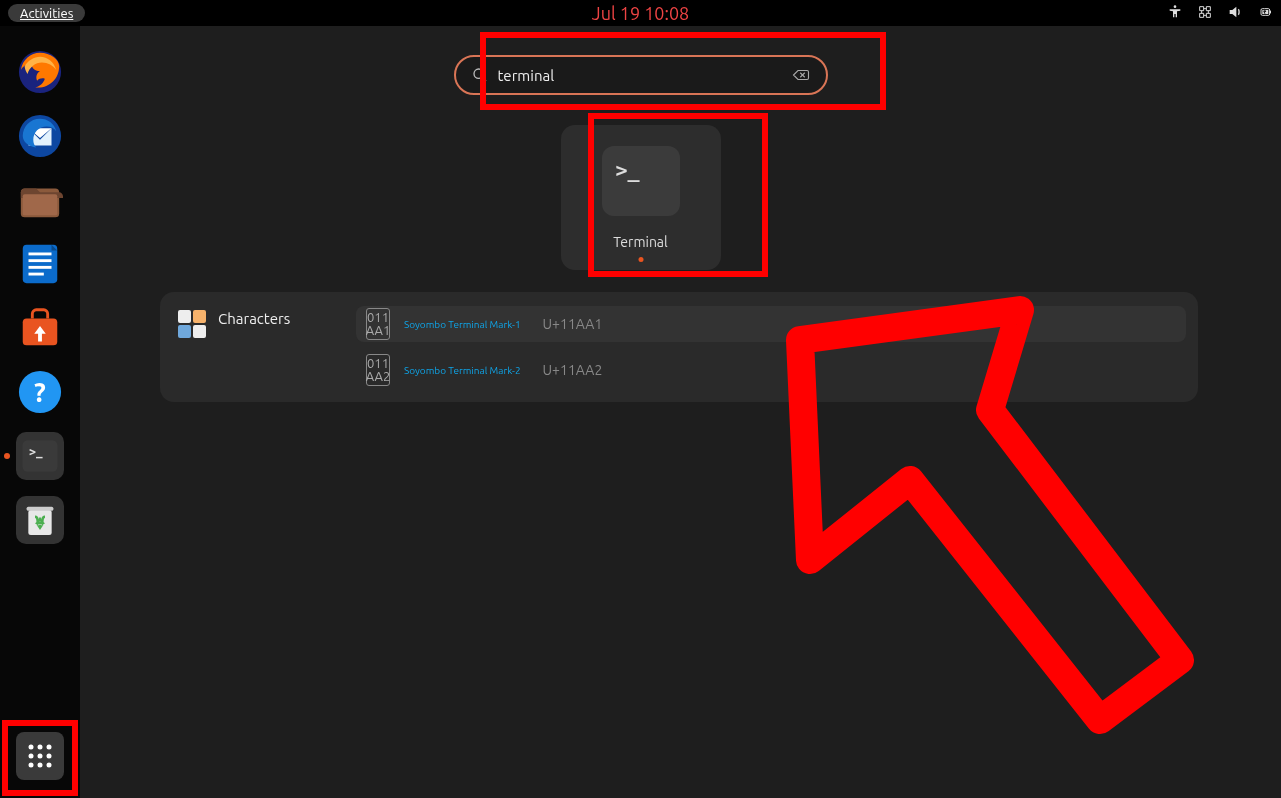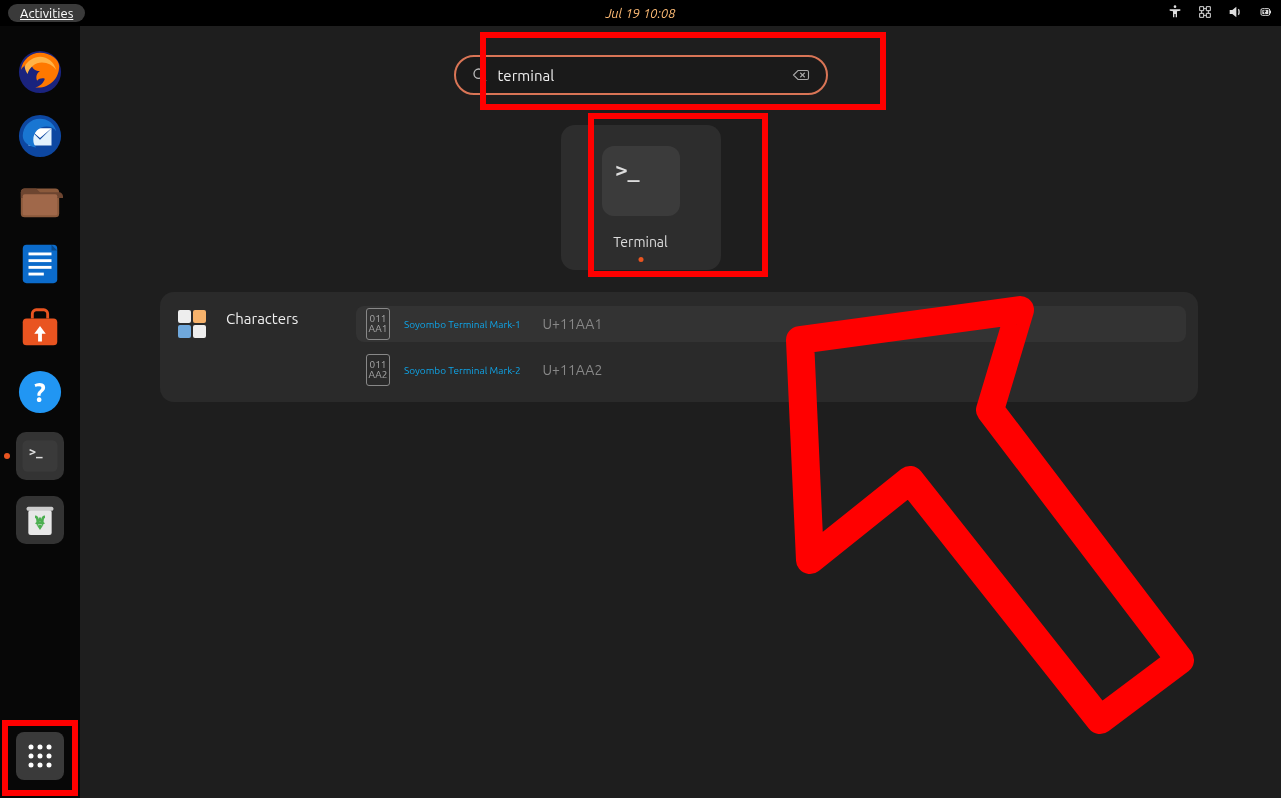--- a/index.html
+++ b/index.html
@@ -29,23 +29,22 @@
   border-radius: 12px;
   padding: 2px 12px;
   font-size: 13px;
   color: #fff;
   text-decoration: underline;
 }
 .datetime {
   position: absolute;
   left: 50%;
   transform: translateX(-50%);
-  color: #fdba74;
-  font-size: 13px;
-  font-style: italic;
+  color: #ef4444;
+  font-size: 18px;
 }
 .tray {
   margin-left: auto;
   display: flex;
   gap: 14px;
   align-items: center;
 }
 .tray svg { width: 16px; height: 16px; fill: #ddd; }
 
 
@@ -154,21 +153,21 @@
   border-radius: 14px;
   display: flex;
   align-items: stretch;
   padding: 8px 12px;
   gap: 14px;
 }
 .char-left {
   width: 170px;
   display: flex;
   align-items: flex-start;
-  gap: 20px;
+  gap: 12px;
   padding-top: 10px;
   padding-left: 6px;
 }
 .char-left .char-icon {
   width: 28px; height: 28px;
   display: flex;
 }
 .char-left .char-title { font-size: 15px; color: #eee; }
 .char-rows { flex: 1; display: flex; flex-direction: column; gap: 10px; padding-top: 6px; }
 .char-row {
@@ -178,21 +177,21 @@
   display: flex;
   align-items: center;
   gap: 14px;
   padding: 0 10px;
 }
 .char-row:nth-child(2) { background: transparent; }
 .glyph-box {
   width: 24px; height: 32px;
   border: 1px solid #888;
   border-radius: 3px;
-  font-size: 10px;
+  font-size: 13px;
   color: #aaa;
   display: flex;
   flex-direction: column;
   align-items: center;
   justify-content: center;
   line-height: 1;
 }
 .char-name { color: #0ea5e9; font-size: 10px; }
 .char-code { color: #888; font-size: 14px; margin-left: 8px; }
 

